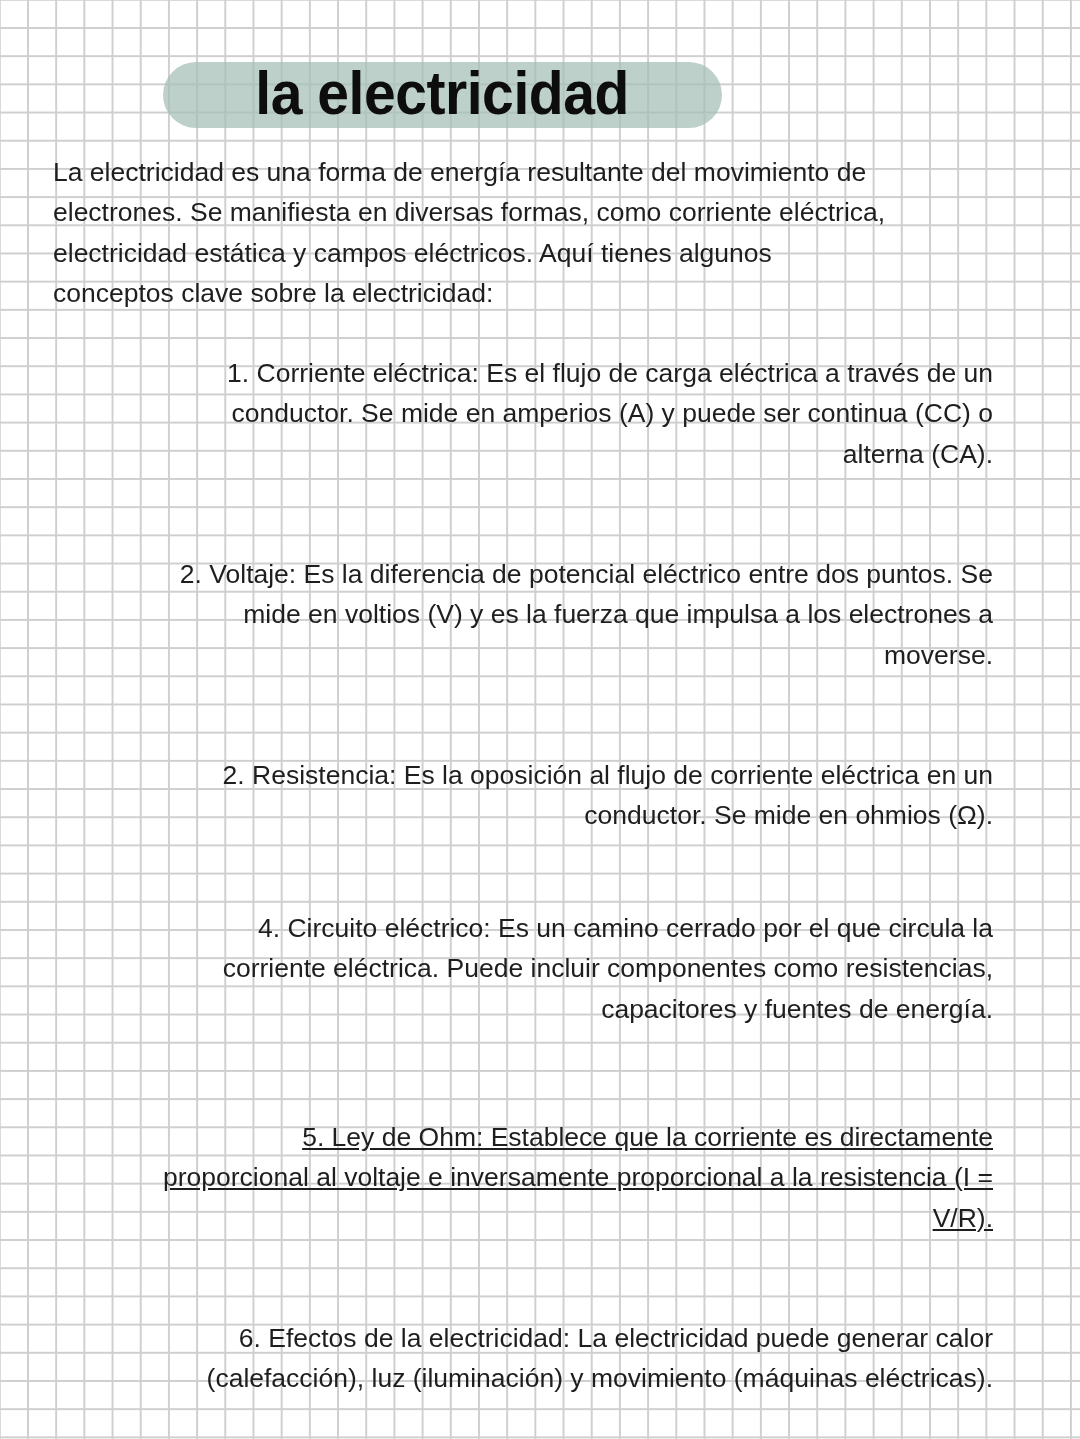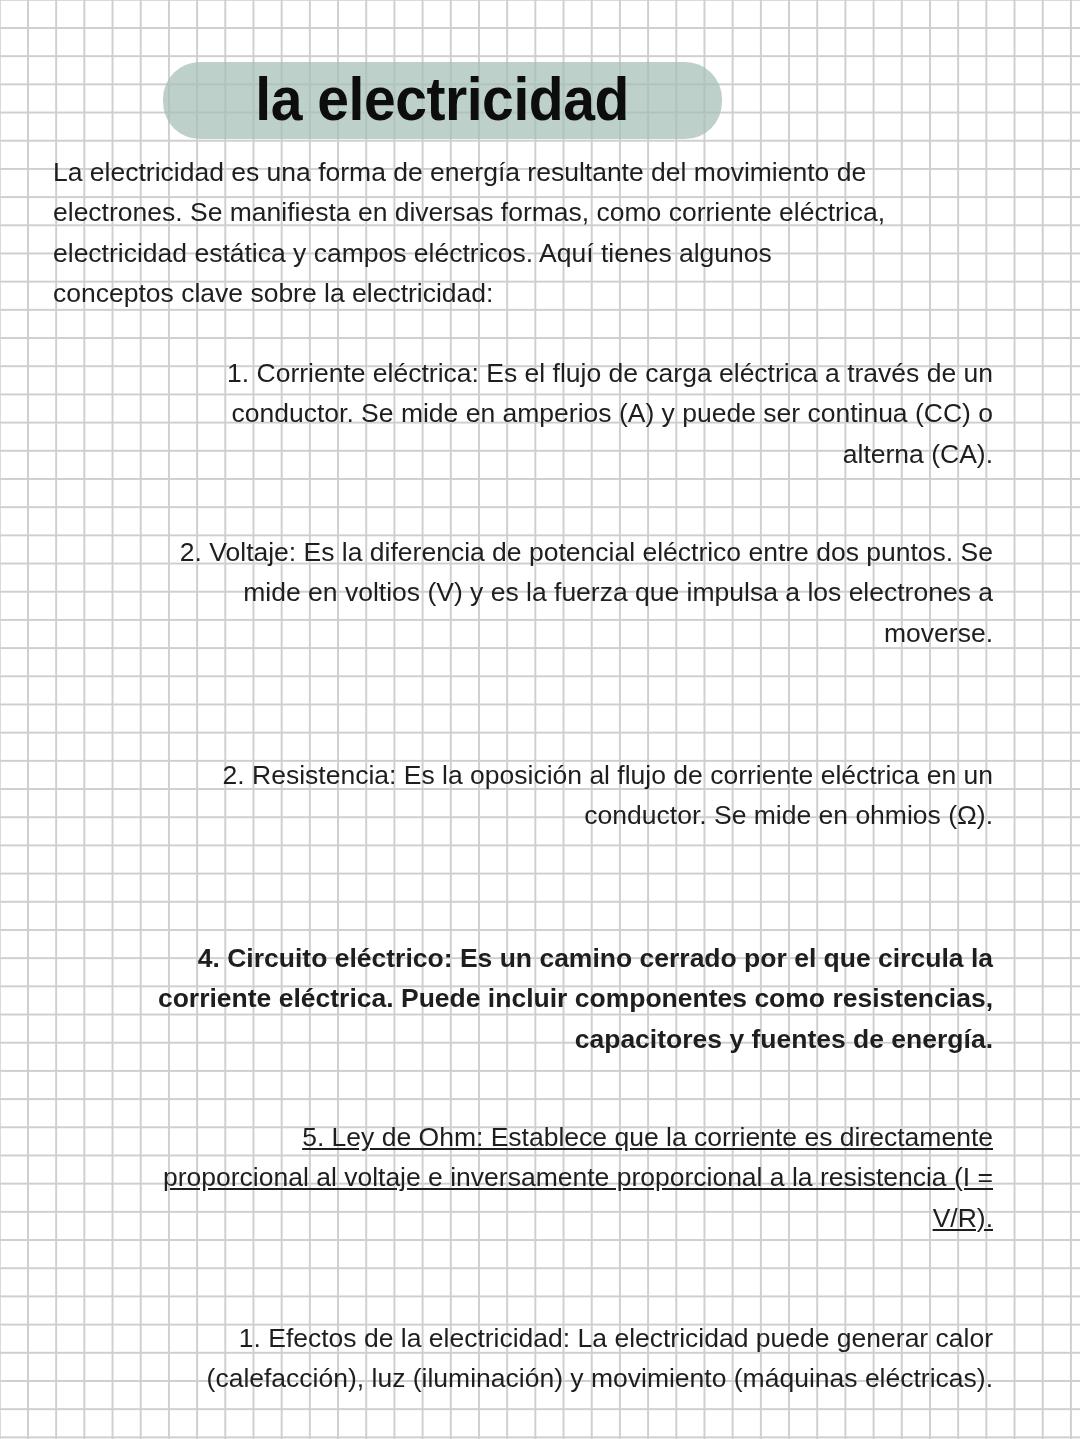--- a/index.html
+++ b/index.html
@@ -18,21 +18,21 @@
       background-size: 28.2px 28.2px;
       background-position: 27px 27px;
       font-family: "Liberation Sans", "DejaVu Sans", sans-serif;
       color: #1c1c1c;
     }
     .title-pill {
       position: absolute;
       left: 163px;
       top: 62px;
       width: 559px;
-      height: 77px;
+      height: 66px;
       border-radius: 37px;
       background: rgba(163, 190, 180, 0.72);
       display: flex;
       align-items: center;
       justify-content: center;
     }
     .title-text {
       font-family: "Liberation Sans", sans-serif;
       font-weight: bold;
       font-size: 62px;
@@ -51,23 +51,23 @@
       line-height: 40.3px;
       color: #1e1e1e;
     }
     .para {
       margin: 0;
       white-space: pre-line;
     }
     .intro { position: absolute; top: 0; left: 0; width: 940px; }
     .item { position: absolute; left: 0; width: 940px; text-align: right; }
     .item-1 { top: 201px; }
-    .item-2 { top: 380px; }
+    .item-2 { top: 402px; }
     .item-3 { top: 603px; }
-    .item-4 { top: 786px; font-weight: bold; }
+    .item-4 { top: 756px; }
     .item-5 { top: 965px; text-decoration: underline; }
     .item-6 { top: 1166px; }
   </style>
 </head>
 <body>
 
 <div class="title-pill">
   <span class="title-text">la electricidad</span>
 </div>
 
@@ -84,15 +84,15 @@
 mide en voltios (V) y es la fuerza que impulsa a los electrones a
 moverse.</p>
   <p class="para item item-3">2. Resistencia: Es la oposición al flujo de corriente eléctrica en un
 conductor. Se mide en ohmios (Ω).</p>
   <p class="para item item-4">4. Circuito eléctrico: Es un camino cerrado por el que circula la
 corriente eléctrica. Puede incluir componentes como resistencias,
 capacitores y fuentes de energía.</p>
   <p class="para item item-5">5. Ley de Ohm: Establece que la corriente es directamente
 proporcional al voltaje e inversamente proporcional a la resistencia (I =
 V/R).</p>
-  <p class="para item item-6">1. Efectos de la electricidad: La electricidad puede generar calor
+  <p class="para item item-6">6. Efectos de la electricidad: La electricidad puede generar calor
 (calefacción), luz (iluminación) y movimiento (máquinas eléctricas).</p>
 </div>
 
 </body></html>

